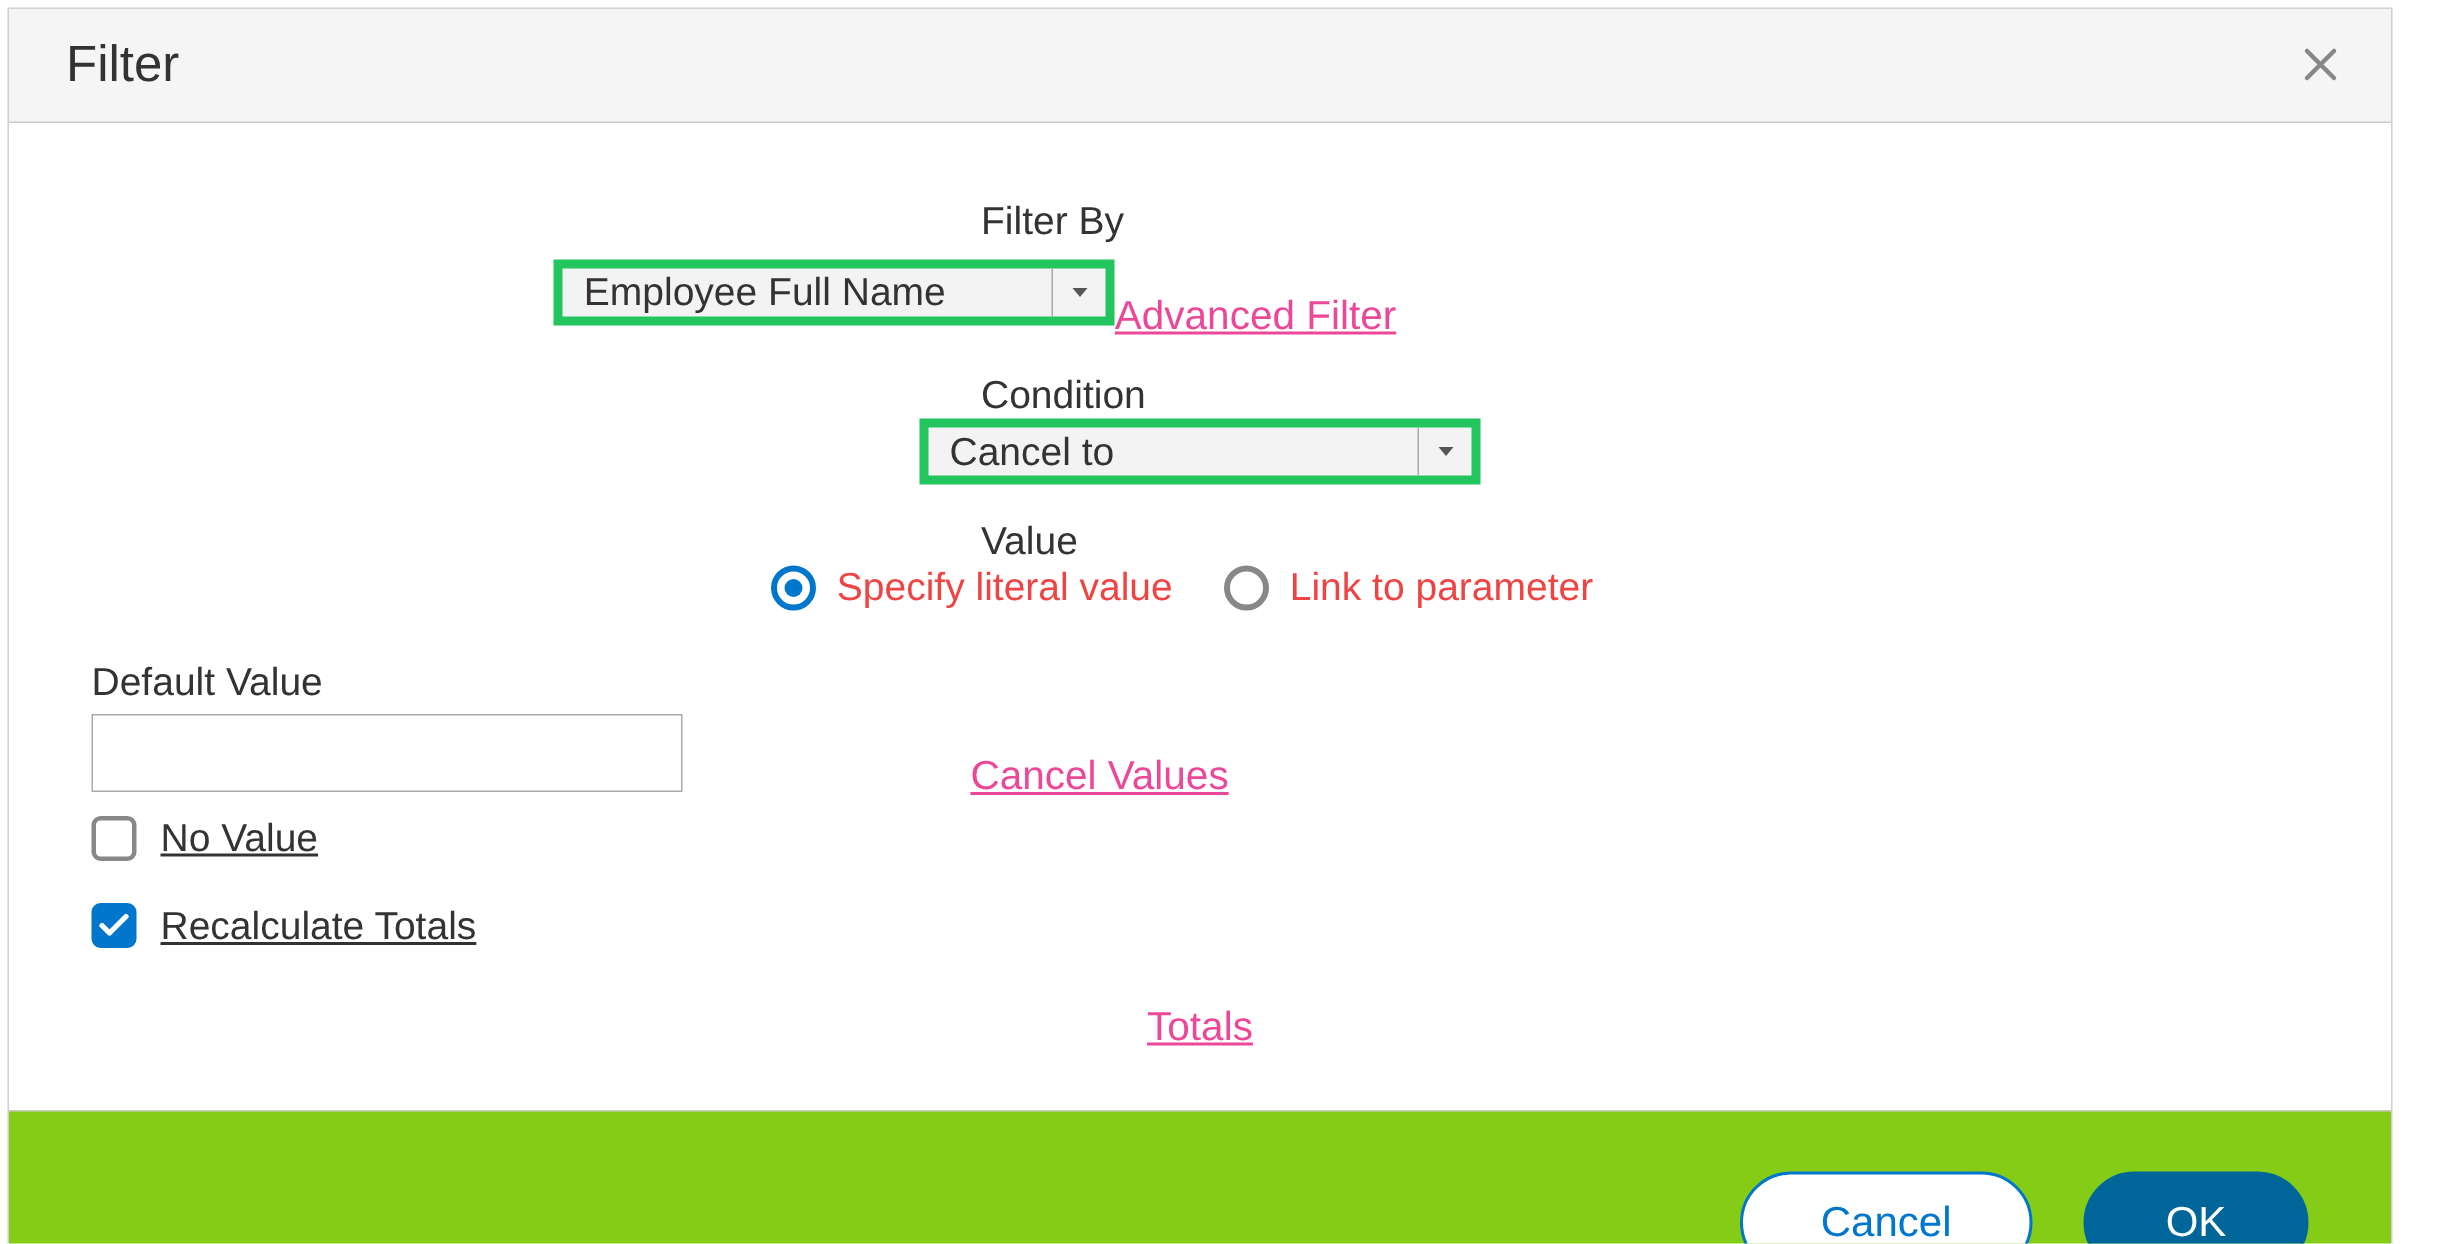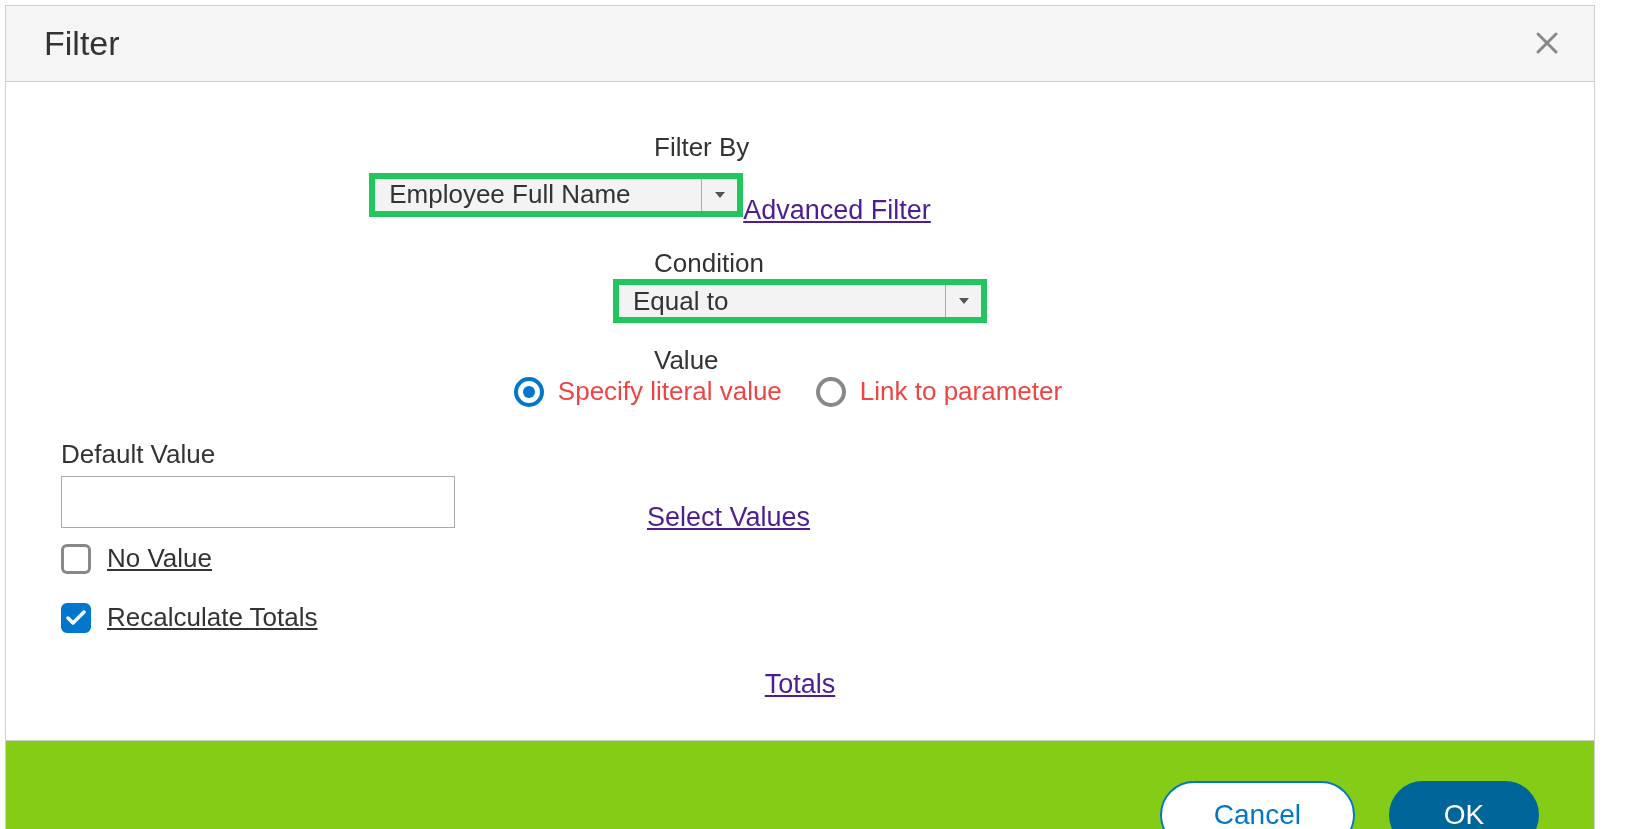--- a/index.html
+++ b/index.html
@@ -161,25 +161,24 @@
       height: 16px;
     }
     .checkbox-label {
       font-size: 26px;
       color: #333;
       text-decoration: underline;
     }
     .recalc-row {
       margin-top: 28px;
       display: flex;
-      align-items: center;
       gap: 16px;
     }
     .link {
-      color: #4c1d95;
+      color: #ec4899;
       text-decoration: underline;
       font-size: 27px;
       cursor: pointer;
       margin-top: 32px;
     }
     .advanced-link {
       margin-left: auto;
       margin-right: 300px;
     }
     .select-values-link {
@@ -244,21 +243,21 @@
           </div>
         </div>
         <a class="link advanced-link">Advanced Filter</a>
       </div>
     </div>
 
     <div class="form-row">
       <div class="form-label">Condition</div>
       <div class="form-control-area">
         <div class="select-wrap">
-          <div class="select-text">Equal to</div>
+          <div class="select-text">Cancel to</div>
           <div class="select-caret">
             <svg viewBox="0 0 10 6">
                 <path d="M0 0 L5 6 L10 0 Z" fill="#555"></path>
               </svg>
           </div>
         </div>
       </div>
     </div>
 
     <div class="form-row">
@@ -275,21 +274,21 @@
           </div>
         </div>
       </div>
     </div>
 
     <div class="form-row" style="align-items:flex-start;">
       <div class="form-label" style="padding-top:10px;">Default Value</div>
       <div class="form-control-area" style="flex-direction:column; align-items:flex-start;">
         <div style="display:flex; align-items:center;">
           <input class="text-input" type="text" value="" style="">
-          <a class="link select-values-link">Select Values</a>
+          <a class="link select-values-link">Cancel Values</a>
         </div>
         <div class="checkbox-row">
           <span class="checkbox"></span>
           <span class="checkbox-label">No Value</span>
         </div>
       </div>
     </div>
 
     <div class="recalc-row">
       <span class="checkbox checked">

